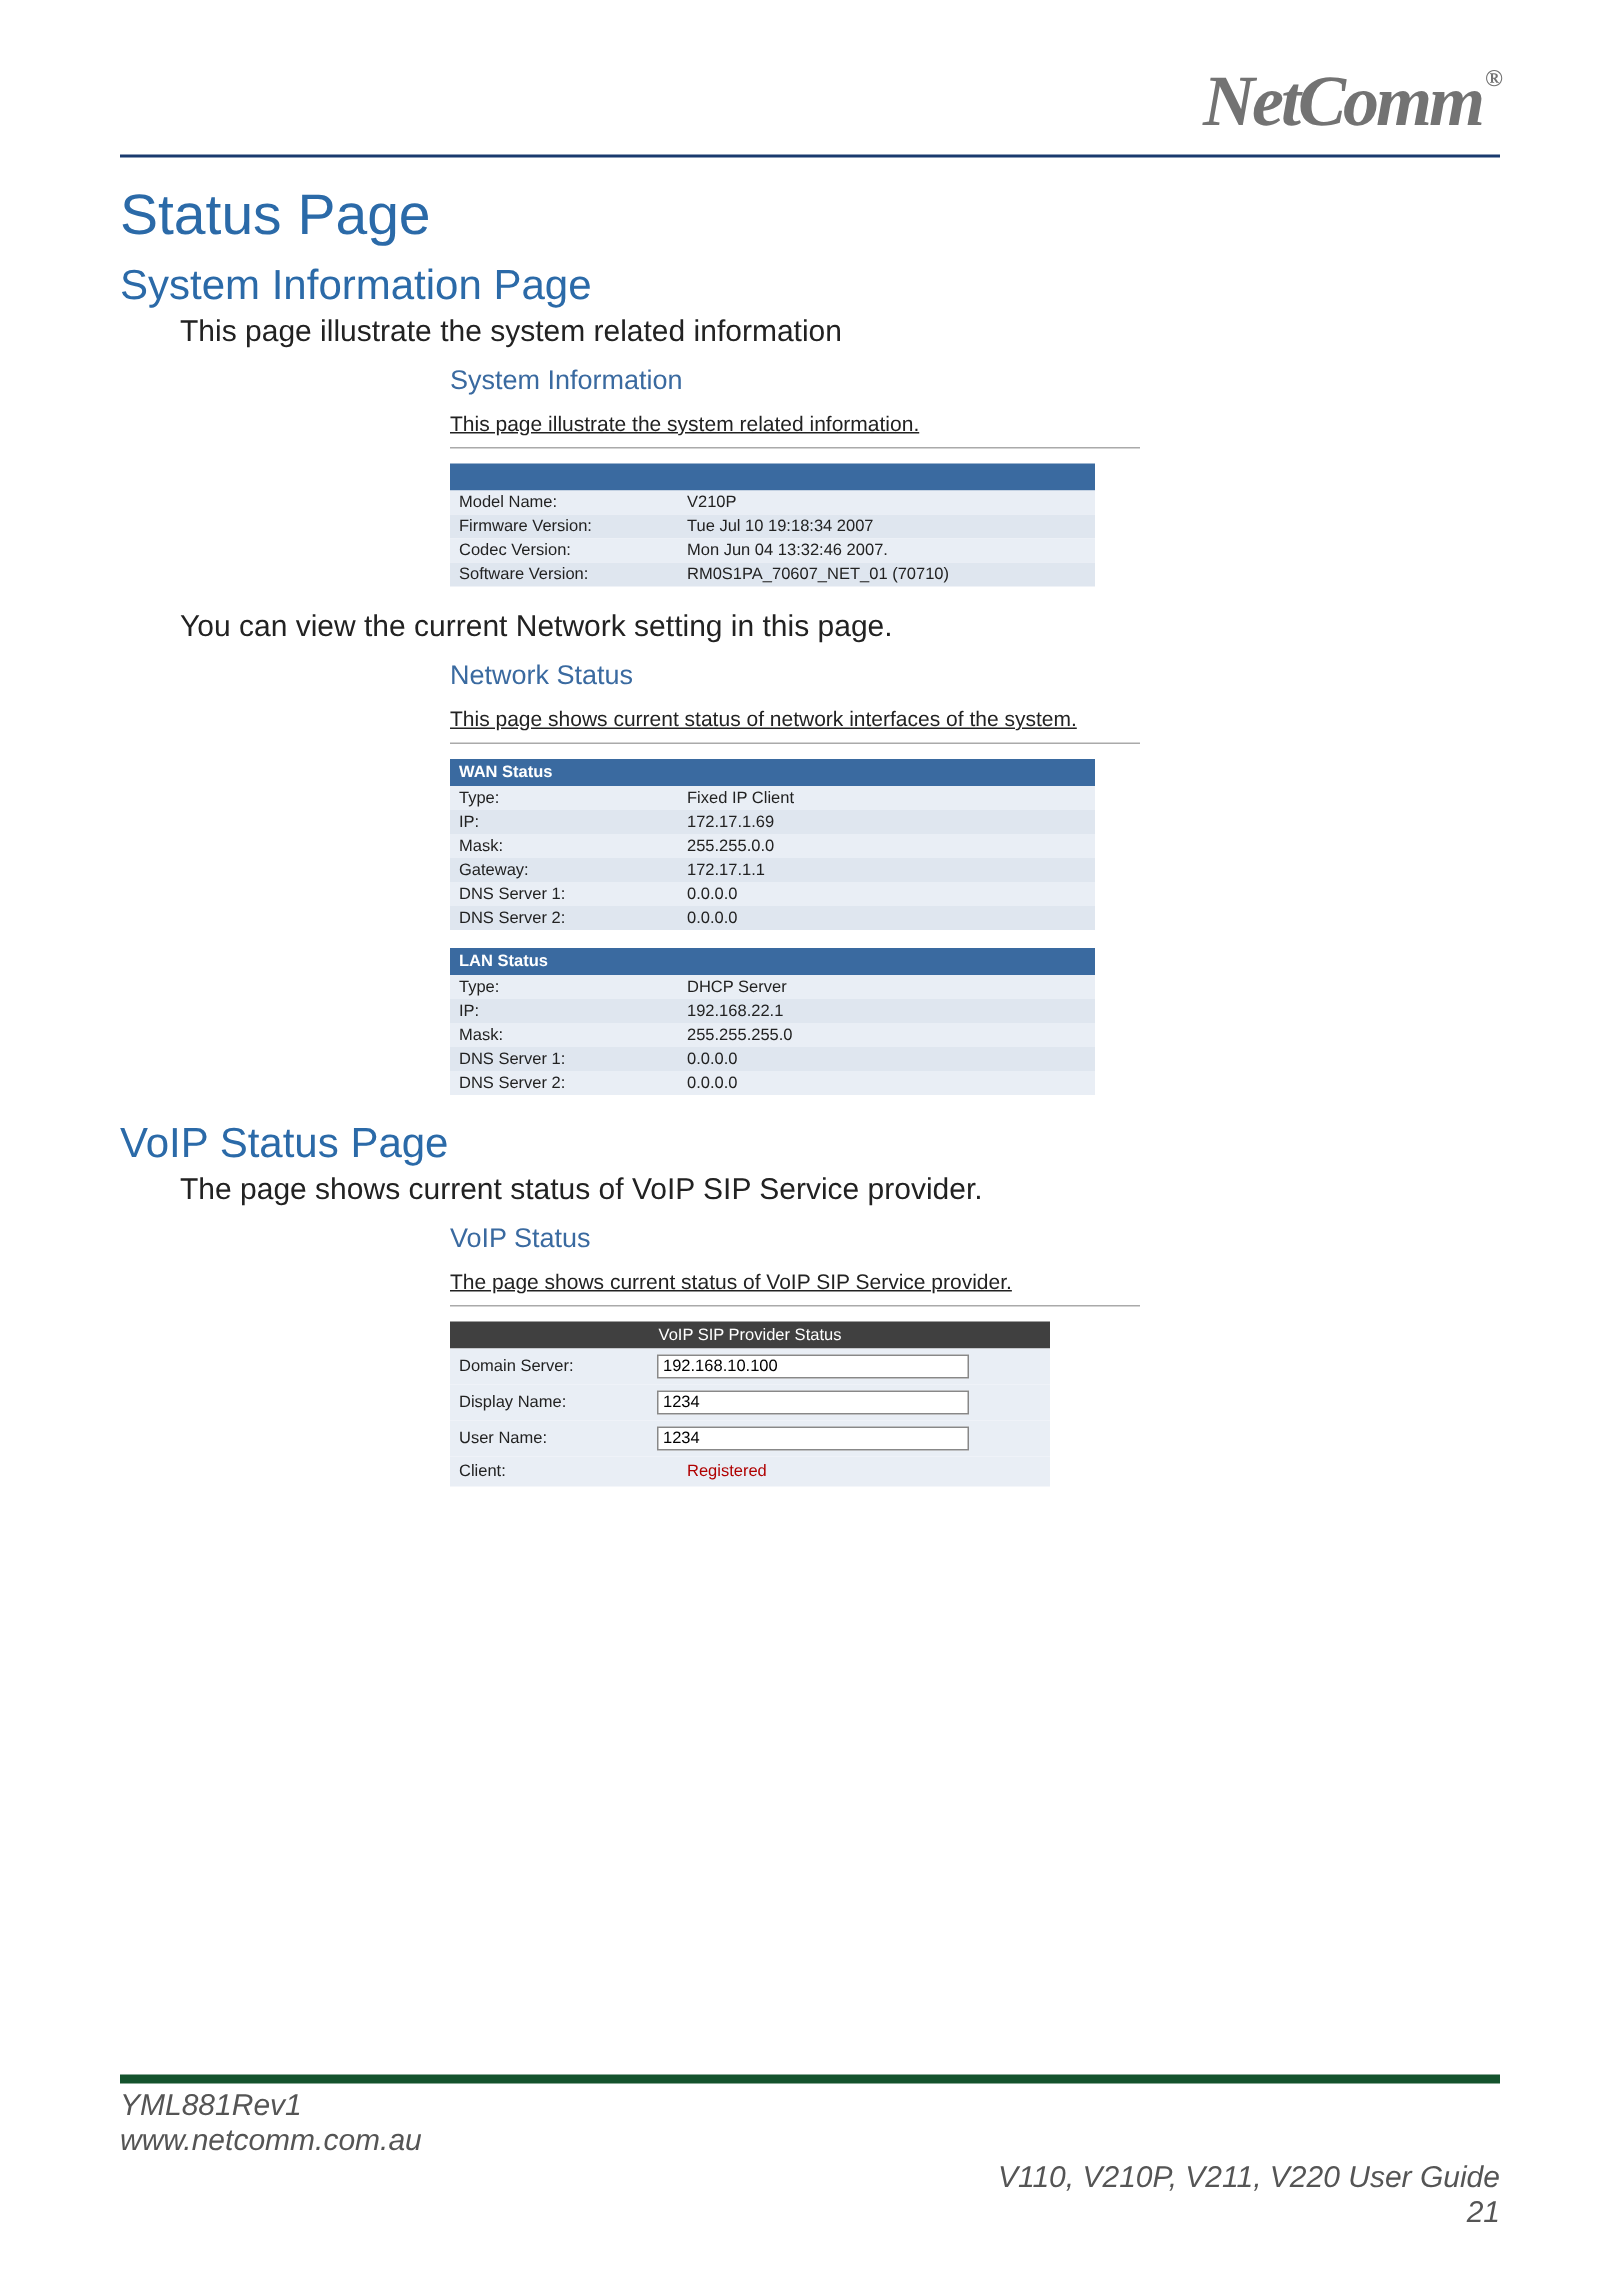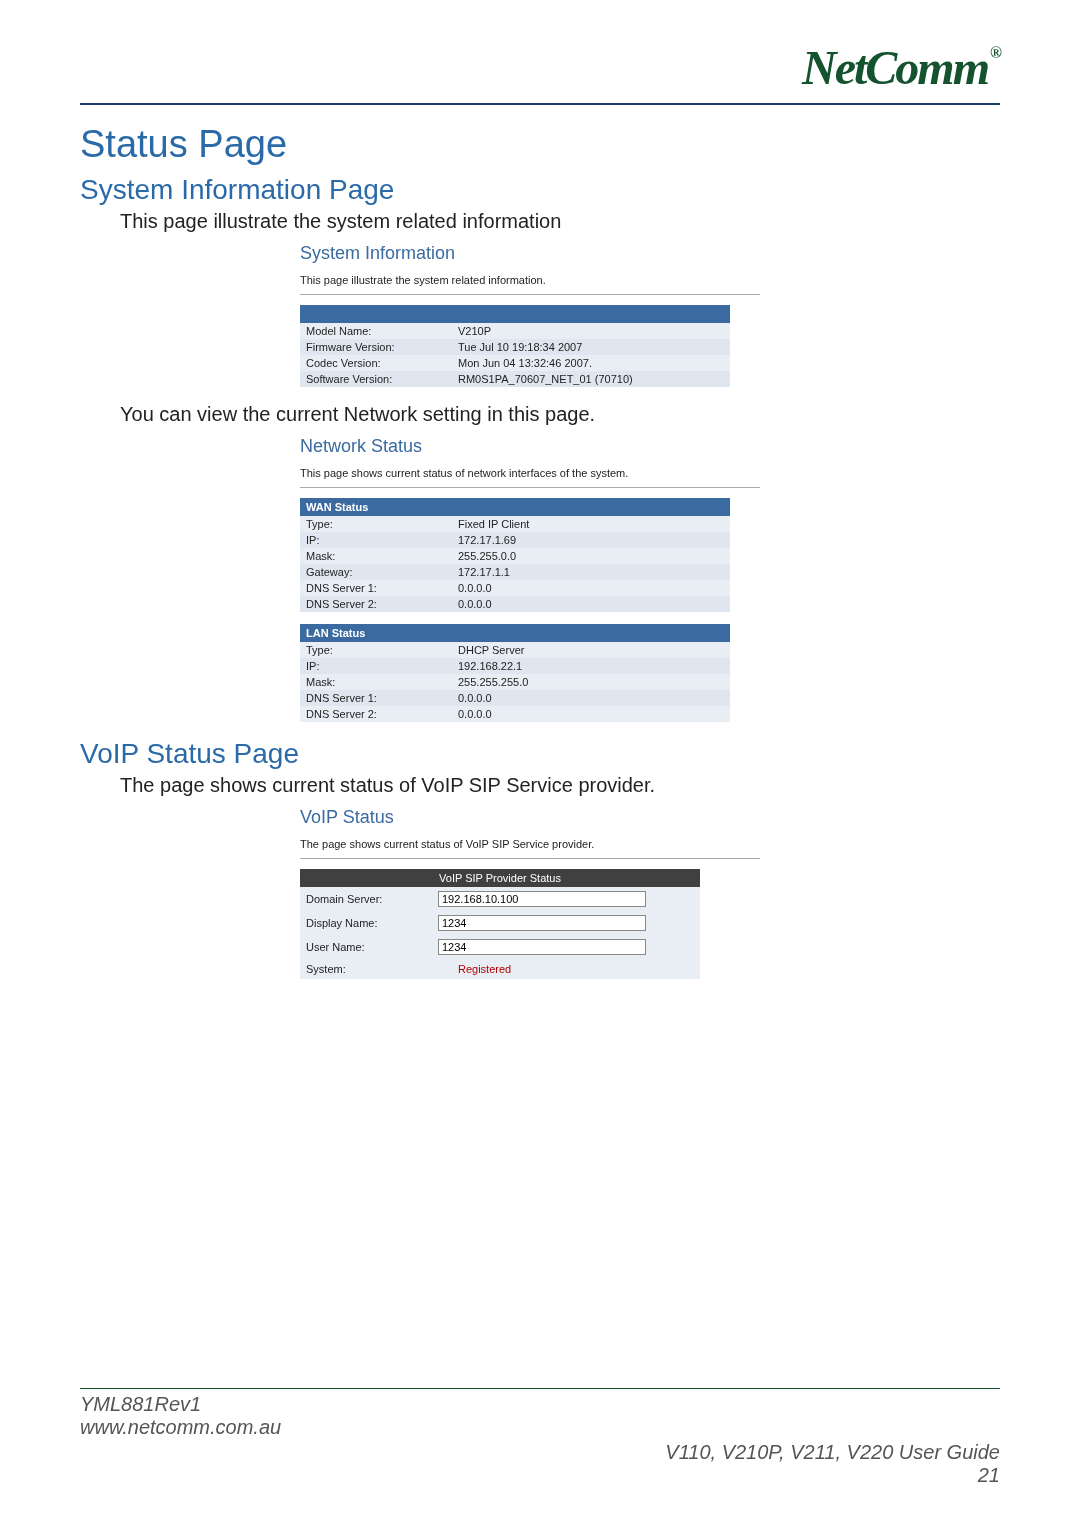--- a/index.html
+++ b/index.html
@@ -21,21 +21,21 @@
     border-bottom: 2px solid #1a3a6e;
     padding-bottom: 8px;
     margin-bottom: 18px;
   }
   .logo {
     font-family: "Times New Roman", serif;
     font-style: italic;
     font-weight: 900;
     font-size: 48px;
     letter-spacing: -2px;
-    color: #14532d;
+    color: #737373;
     display: inline-flex;
     align-items: flex-start;
   }
   .logo-r {
     font-size: 16px;
     font-weight: 700;
     font-style: normal;
     margin-left: 2px;
     margin-top: 4px;
   }
@@ -63,25 +63,26 @@
     font-size: 12px;
     margin-bottom: 16px;
   }
   .embed-title {
     color: #3a6aa0;
     font-size: 18px;
     font-weight: 400;
     margin: 6px 0 10px 0;
   }
   .embed-desc {
-    font-size: 11px;
+    font-size: 14px;
     color: #222;
     margin: 2px 0 10px 0;
     border-bottom: 1px solid #aaa;
     padding-bottom: 8px;
+    text-decoration: underline;
   }
   table.info {
     border-collapse: collapse;
     width: 430px;
     font-size: 11px;
     margin-bottom: 12px;
   }
   table.info tr.head-row td {
     background: #3a6aa0;
     color: #fff;
@@ -121,21 +122,21 @@
     padding: 1px 3px;
     background: #fff;
   }
   .registered { color: #b00000; padding-left: 20px; }
 
   .footer {
     position: absolute;
     left: 80px;
     right: 80px;
     bottom: 40px;
-    border-top: 1px solid #14532d;
+    border-top: 6px solid #14532d;
     padding-top: 4px;
     display: flex;
     justify-content: space-between;
     font-style: italic;
     color: #555;
     font-size: 20px;
   }
   .footer .left { text-align: left; }
   .footer .right { text-align: right; margin-top: 48px; }
 </style>
@@ -265,21 +266,21 @@
       </tr>
       <tr class="data-row">
         <td>Display Name:</td>
         <td><input class="text-input" value="1234" style=""></td>
       </tr>
       <tr class="data-row">
         <td>User Name:</td>
         <td><input class="text-input" value="1234" style=""></td>
       </tr>
       <tr class="data-row">
-        <td>System:</td>
+        <td>Client:</td>
         <td><span class="registered">Registered</span></td>
       </tr>
     </tbody>
       </table>
   </div>
 </div>
 
 <div class="footer">
   <div class="left">
     <div>YML881Rev1</div>

